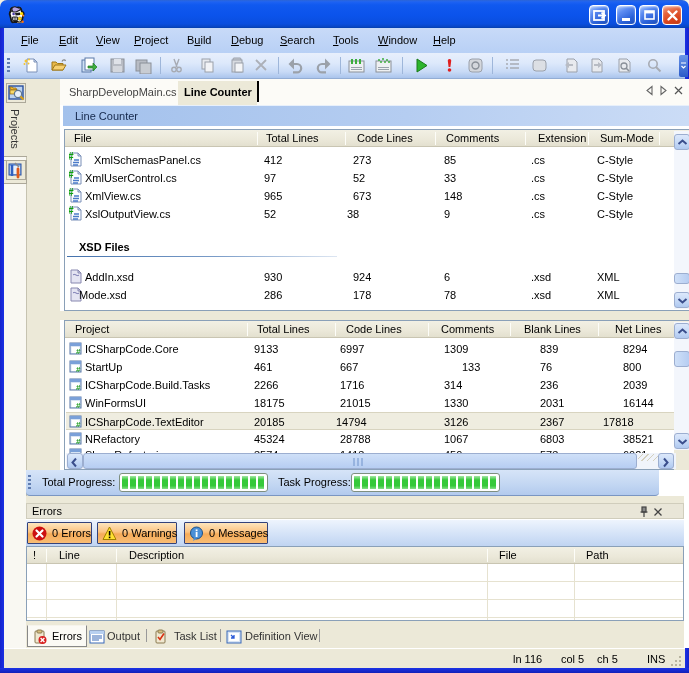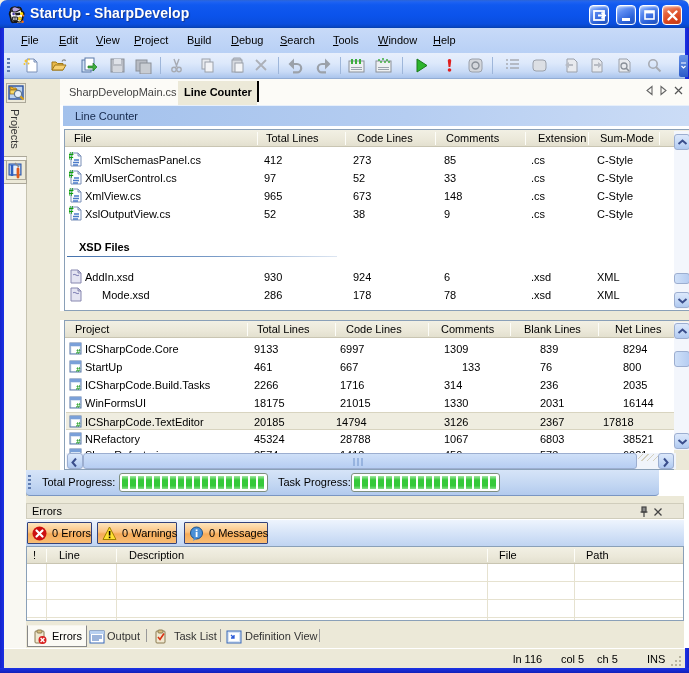--- a/index.html
+++ b/index.html
@@ -107,21 +107,20 @@
       <path d="M7 8 L12 7.4 L12.4 10 L7.6 10.6 Z" fill="#1a1a1a"></path>
       <circle cx="5.6" cy="9" r="1.3" fill="#4a3aa8"></circle>
       <circle cx="13.6" cy="8.6" r="1.5" fill="#ffdf00"></circle>
       <circle cx="11.8" cy="13.6" r="1.7" fill="#ffd800" stroke="#8a6a00" stroke-width="0.5"></circle>
       <circle cx="15.2" cy="10.6" r="1.1" fill="#ff8418"></circle>
       <circle cx="14.6" cy="16.8" r="1.3" fill="#ff7010"></circle>
       <path d="M4.6 12 h4.8 v3.6 h-4.8 z" fill="#efefef" stroke="#222" stroke-width="1"></path>
       <path d="M6.2 12 v3.6 M7.8 12 v3.6" stroke="#222" stroke-width="0.7"></path>
       <path d="M9 17.6 H14" stroke="#8a7a60" stroke-width="1"></path>
     </svg>
-    <span class="txt">StartUp - SharpDevelop</span>
     <div class="tbtn" style="left:589px">
       <svg width="16" height="16" viewBox="0 0 16 16">
           <rect x="2" y="3" width="10" height="9" fill="none" stroke="#fff" stroke-width="1.8"></rect>
           <path d="M6 7.5 h6 M9.5 4.5 L13 7.5 L9.5 10.5" fill="none" stroke="#fff" stroke-width="1.8"></path>
         </svg>
     </div>
     <div class="tbtn" style="left:616px">
       <svg width="16" height="16" viewBox="0 0 16 16">
           <rect x="3" y="10" width="8" height="3" fill="#fff"></rect>
         </svg>
@@ -439,21 +438,21 @@
             <path d="M9 1 l3 3 h-3 z" fill="#d8e4f2" stroke="#7a90b8"></path>
             <g stroke="#4a7ac8" stroke-width="1.3">
               <path d="M5 8 H10"></path>
               <path d="M4 10.5 H10"></path>
               <path d="M4 13 H9"></path>
             </g>
             <text x="-1" y="8" font-size="10" font-weight="bold" fill="#0fa00f" font-family="Liberation Sans">#</text>
           </svg>
           <span style="left:19px">XslOutputView.cs</span>
           <span style="left:198px">52</span>
-          <span style="left:287px">38</span>
+          <span style="left:281px">38</span>
           <span style="left:378px">9</span>
           <span style="left:465px">.cs</span>
           <span style="left:531px">C-Style</span>
         </div>
       <div class="r" style="top:108px">
           <span style="left:13px;font-weight:bold">XSD Files</span>
         </div>
       <div class="abs" style="left:2px;top:126px;width:270px;height:1px;background:linear-gradient(90deg,#4472ad,#7a9cc8 55%,#dde6f2)"></div>
       <div class="r" style="top:138px">
           <svg class="fico" style="left:3px" viewBox="0 0 14 15">
@@ -467,21 +466,21 @@
           <span style="left:378px">6</span>
           <span style="left:465px">.xsd</span>
           <span style="left:531px">XML</span>
         </div>
       <div class="r" style="top:156px">
           <svg class="fico" style="left:3px" viewBox="0 0 14 15">
             <path d="M2 1 h7 l3 3 v10 h-10 z" fill="#e4e4f2" stroke="#8888b0"></path>
             <path d="M9 1 l3 3 h-3 z" fill="#c8c8e4" stroke="#8888b0"></path>
             <path d="M4 6 c2 -2 4 2 6 0" stroke="#6a6aa8" fill="none"></path>
           </svg>
-          <span style="left:36px">Mode.xsd</span>
+          <span style="left:13px">Mode.xsd</span>
           <span style="left:198px">286</span>
           <span style="left:287px">178</span>
           <span style="left:378px">78</span>
           <span style="left:465px">.xsd</span>
           <span style="left:531px">XML</span>
         </div>
 
       <div class="vsb" style="right:0;top:1px;bottom:1px;width:16px">
         <div class="sbtn" style="top:3px">
             <svg width="11" height="9" viewBox="0 0 11 9">
@@ -545,21 +544,21 @@
             <rect x="1" y="2" width="11" height="11" fill="#d8e4f4" stroke="#5a78a8"></rect>
             <rect x="1" y="2" width="11" height="3" fill="#7aa0d8"></rect>
             <rect x="2.5" y="6" width="8" height="6" fill="#fff"></rect>
             <text x="7" y="13" font-size="8" font-weight="bold" fill="#1a9a1a" font-family="Liberation Sans">#</text>
           </svg>
           <span style="left:19px">ICSharpCode.Build.Tasks</span>
           <span style="left:188px">2266</span>
           <span style="left:274px">1716</span>
           <span style="left:378px">314</span>
           <span style="left:474px">236</span>
-          <span style="left:557px">2035</span>
+          <span style="left:557px">2039</span>
         </div>
       <div class="r" style="top:73px">
           <svg class="pico" style="left:3px" viewBox="0 0 15 15">
             <rect x="1" y="2" width="11" height="11" fill="#d8e4f4" stroke="#5a78a8"></rect>
             <rect x="1" y="2" width="11" height="3" fill="#7aa0d8"></rect>
             <rect x="2.5" y="6" width="8" height="6" fill="#fff"></rect>
             <text x="7" y="13" font-size="8" font-weight="bold" fill="#1a9a1a" font-family="Liberation Sans">#</text>
           </svg>
           <span style="left:19px">WinFormsUI</span>
           <span style="left:188px">18175</span>

